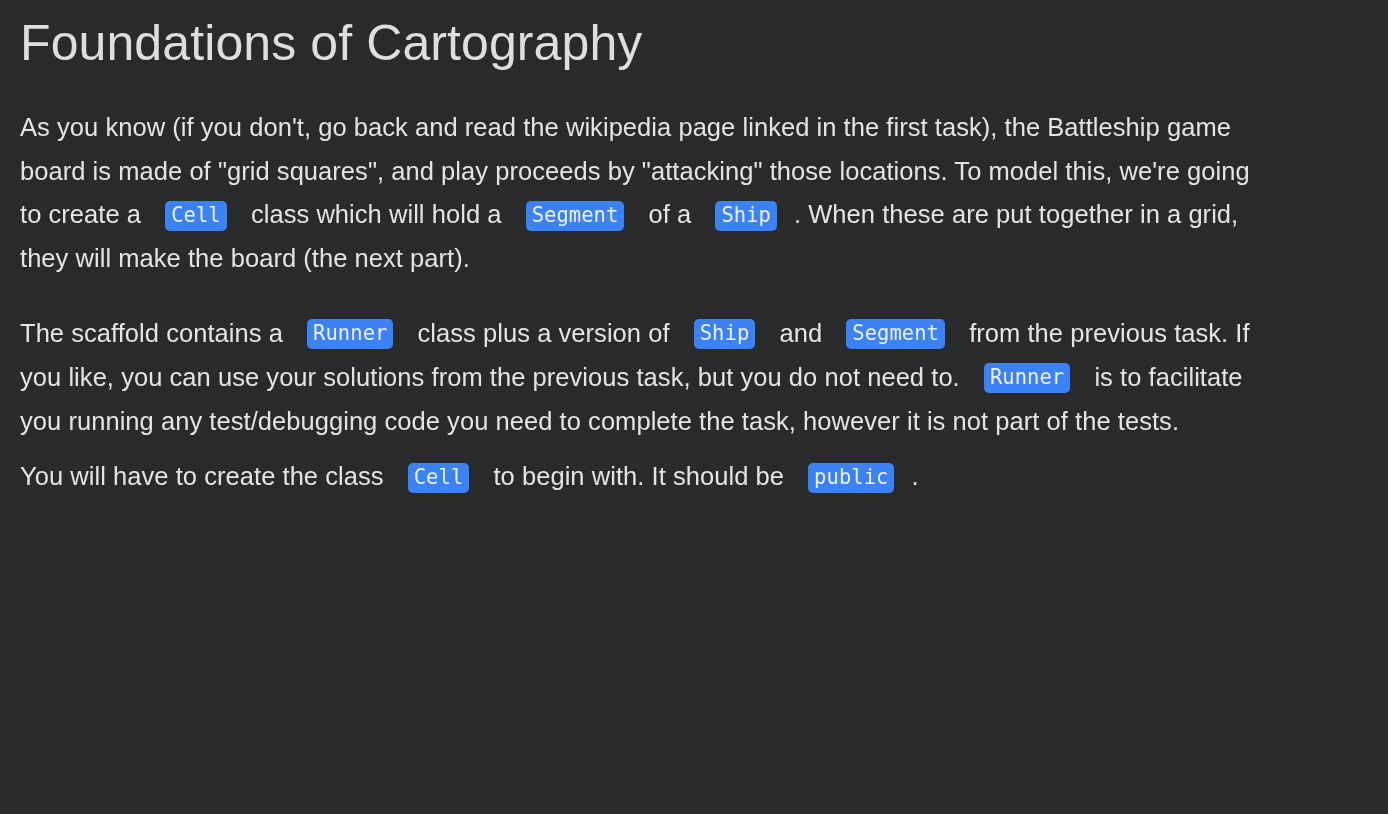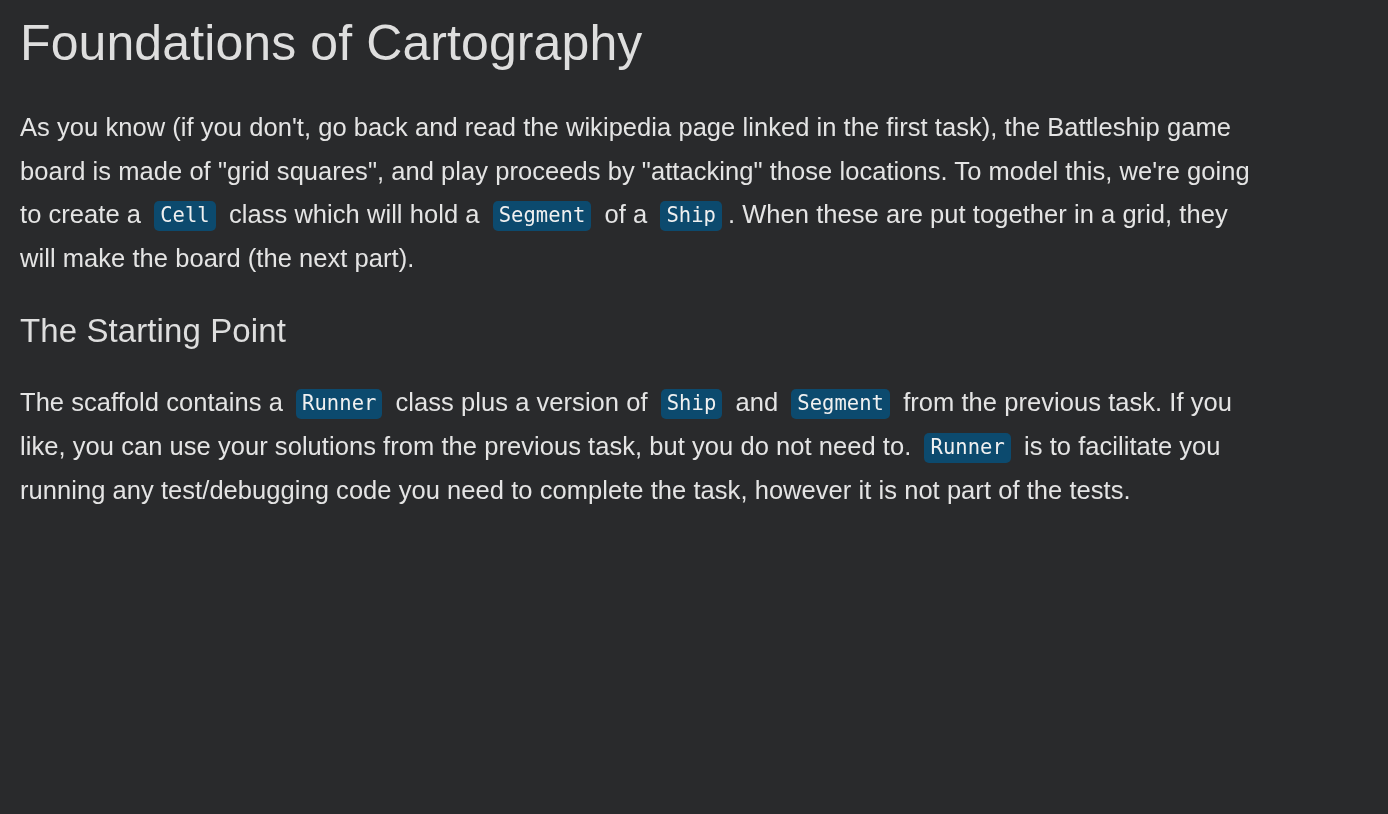--- a/index.html
+++ b/index.html
@@ -60,37 +60,37 @@
     letter-spacing: 0.05px;
   }
 
   p.para-1 { padding-top: 33px; }
   p.para-2 { padding-top: 31px; }
   p.para-3 { padding-top: 12px; }
 
   code.inline-code {
     font-family: "DejaVu Sans Mono", "Liberation Mono", monospace;
     font-size: 20.5px;
-    background: #0c4a6e;
+    background: #3b82f6;
     color: #f0f0f0;
     border-radius: 5px;
     padding: 2px 6px 4px 6px;
-    margin: 0 6px;
+    margin: 0 17px;
     white-space: nowrap;
     vertical-align: 1.5px;
   }
 </style>
 </head>
 <body>
 
 <div id="doc">
 
   <h1 class="page-title">Foundations of Cartography</h1>
 
 
   <p class="body-text para-1">As you know (if you don't, go back and read the wikipedia page linked in the first task), the Battleship game board is made of "grid squares", and play proceeds by "attacking" those locations. To model this, we're going to create a <code class="inline-code">Cell</code> class which will hold a <code class="inline-code">Segment</code> of a <code class="inline-code">Ship</code>. When these are put together in a grid, they will make the board (the next part).</p>
 
-  <h3 class="sub-title">The Starting Point</h3>
 
   <p class="body-text para-2">The scaffold contains a <code class="inline-code">Runner</code> class plus a version of <code class="inline-code">Ship</code> and <code class="inline-code">Segment</code> from the previous task. If you like, you can use your solutions from the previous task, but you do not need to. <code class="inline-code">Runner</code> is to facilitate you running any test/debugging code you need to complete the task, however it is not part of the tests.</p>
 
+  <p class="body-text para-3">You will have to create the class <code class="inline-code">Cell</code> to begin with. It should be <code class="inline-code">public</code>.</p>
 
 </div>
 
 </body></html>

